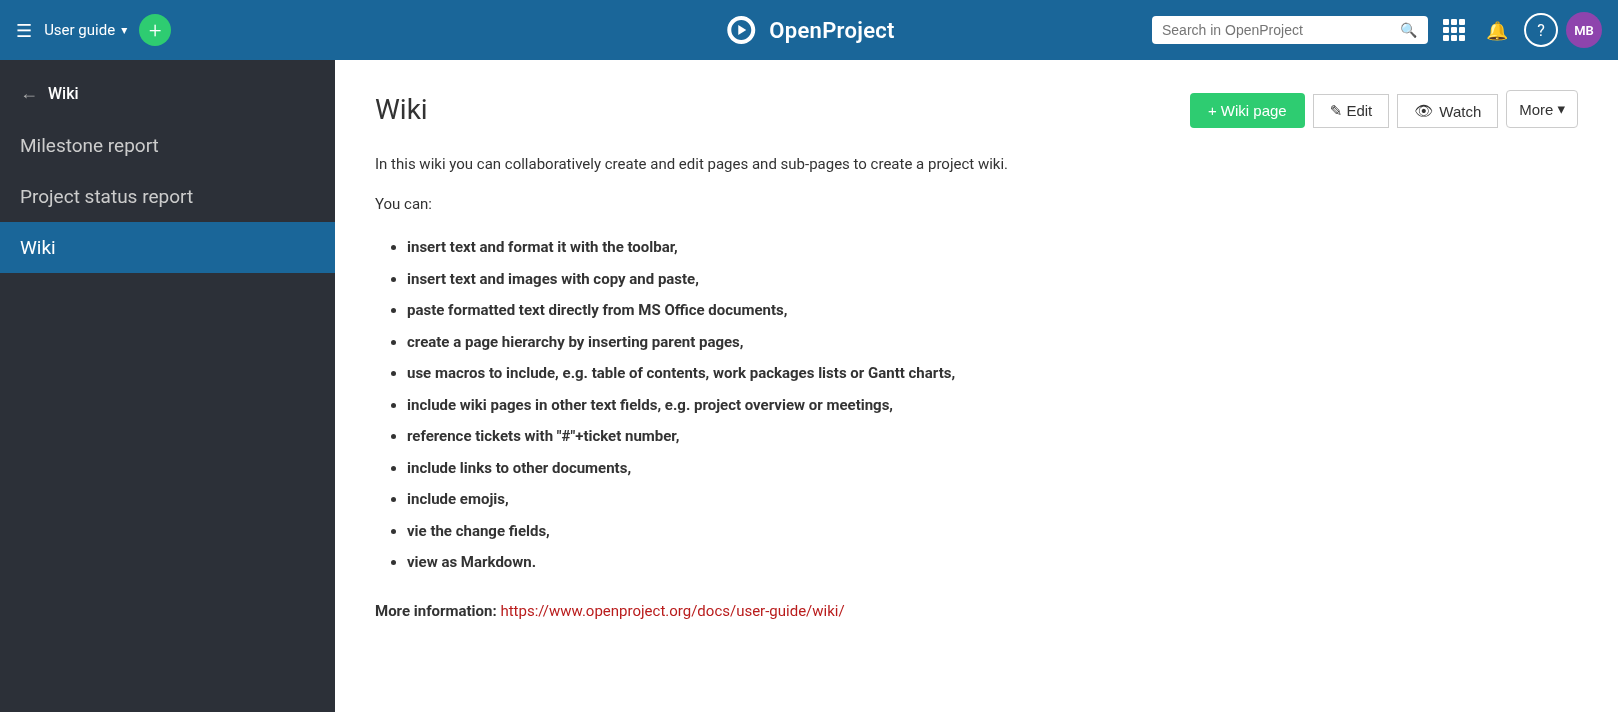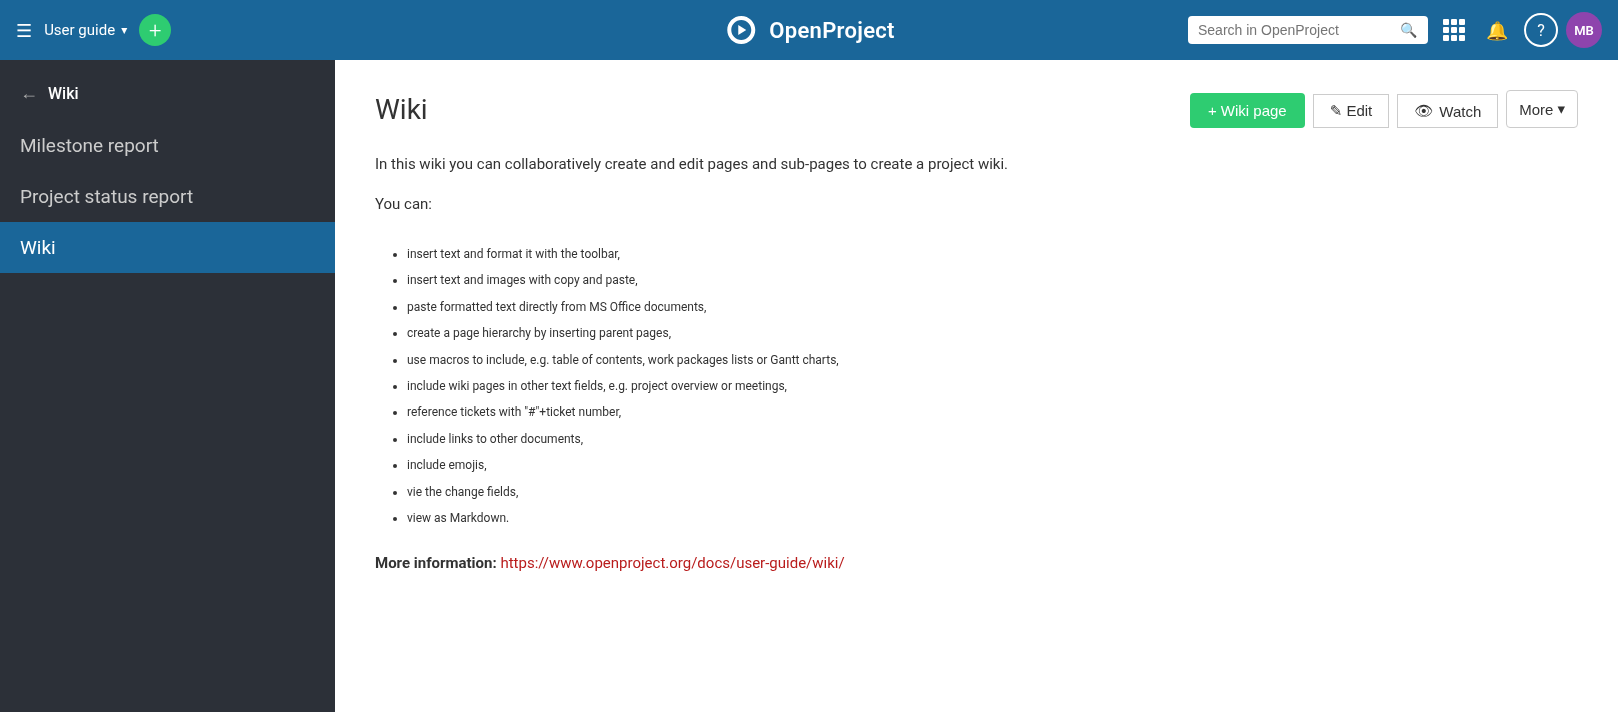--- a/index.html
+++ b/index.html
@@ -71,21 +71,21 @@
       align-items: center;
       gap: 8px;
     }
     .search-box {
       display: flex;
       align-items: center;
       background: white;
       border-radius: 4px;
       padding: 6px 10px;
       gap: 8px;
-      width: 240px;
+      width: 276px;
     }
     .search-box input {
       border: none;
       outline: none;
       font-size: 14px;
       color: #666;
       width: 100%;
       background: transparent;
     }
     .search-icon { color: #666; font-size: 14px; }
@@ -234,31 +234,32 @@
       color: #333;
       line-height: 1.7;
     }
     .wiki-intro {
       font-size: 15px;
       margin-bottom: 14px;
       color: #333;
     }
     .wiki-you-can {
       font-size: 15px;
-      margin-bottom: 24px;
+      margin-bottom: 15px;
     }
     .wiki-list {
       list-style: disc;
       padding-left: 32px;
       margin-bottom: 20px;
     }
     .wiki-list li {
-      font-size: 12px;
+      font-size: 15px;
       padding: 3px 0;
       color: #333;
+      font-weight: bold;
     }
     .more-info {
       font-size: 15px;
       margin-top: 20px;
     }
     .more-info strong { font-weight: 700; }
     .more-info a {
       color: #b91c1c;
       text-decoration: none;
     }

